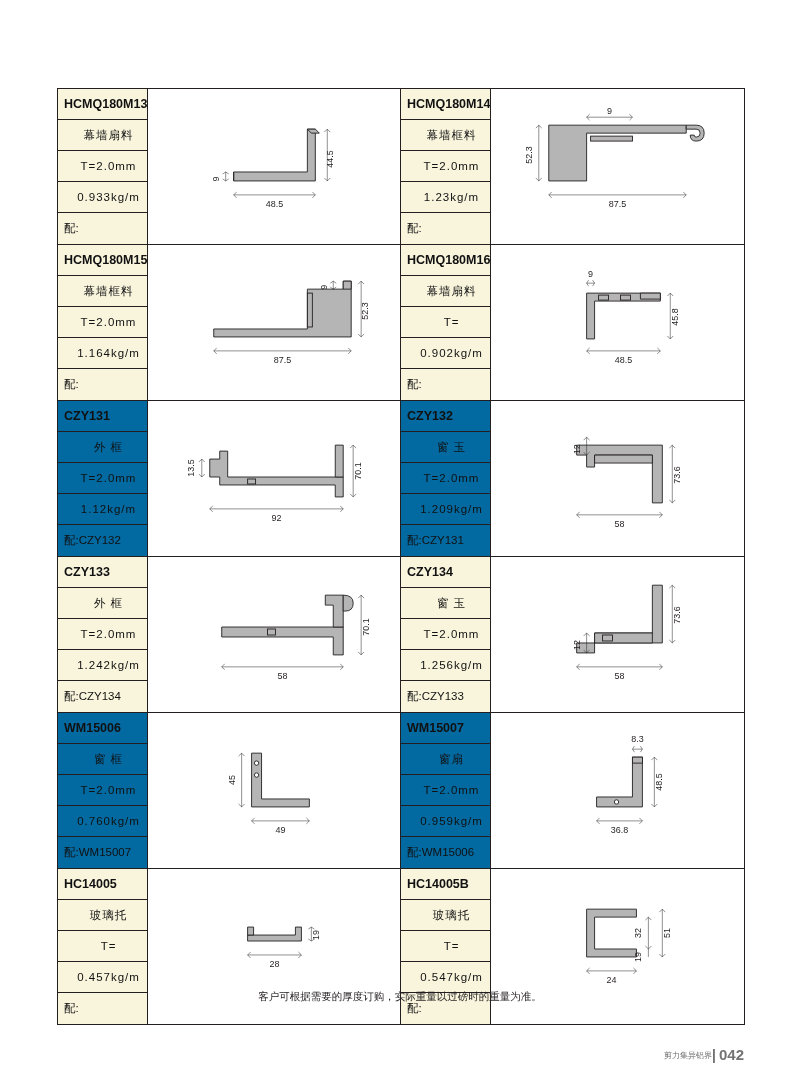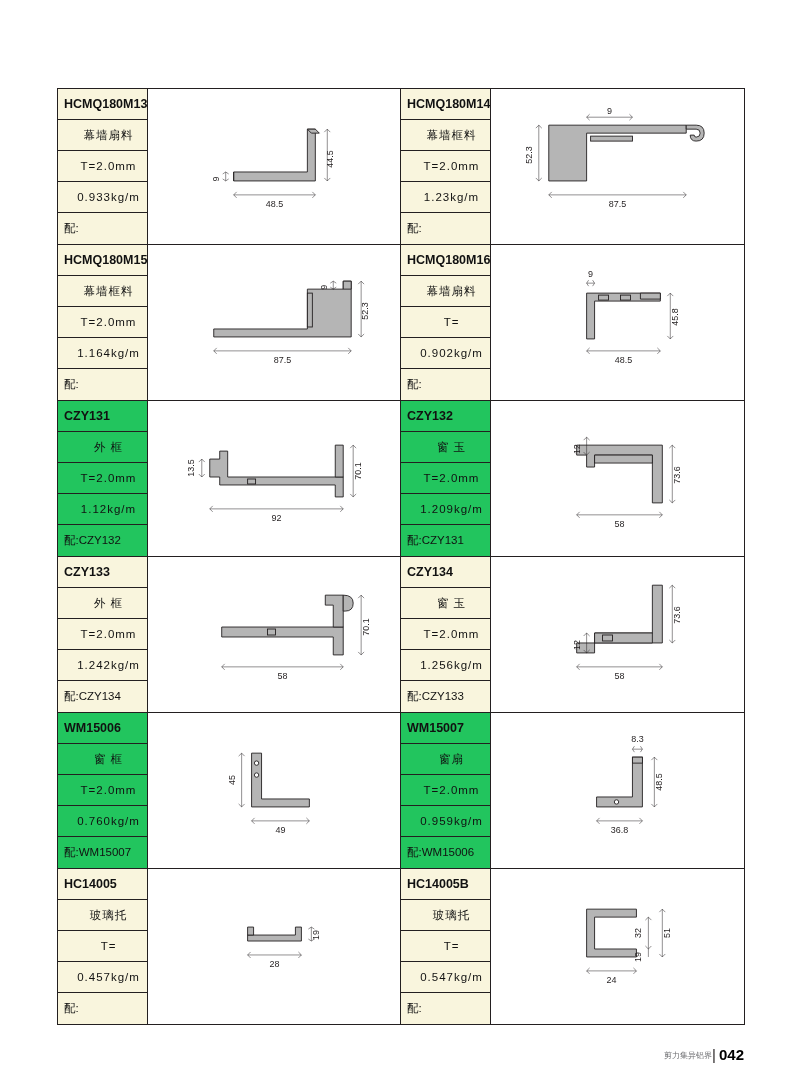--- a/index.html
+++ b/index.html
@@ -83,21 +83,21 @@
   .spec-cell .line:last-child { border-bottom: none; }
   .spec-cell .line.code {
     font-weight: bold;
     font-size: 12.5px;
   }
   .spec-cell .line.name {
     justify-content: center;
     padding-left: 12px;
     letter-spacing: 1px;
   }
-  .bg-grey .line { background: #22c55e; }
+  .bg-grey .line { background: #0369a1; }
   .bg-cream .line { background: #f9f5dd; }
   .fig-cell {
     background: #ffffff;
     position: relative;
     padding: 0;
   }
   .fig-wrap {
     position: relative;
     width: 100%;
     height: 127px;
@@ -117,21 +117,21 @@
     position: absolute;
     right: 56px;
     top: 1046px;
     font-size: 8px;
     color: #6d6e71;
     text-align: right;
   }
   .pagefoot .pnum {
     font-size: 15px;
     font-weight: bold;
-    color: #000000;
+    color: #737373;
     margin-left: 3px;
     vertical-align: -2px;
   }
   .pagefoot .bar {
     color: #231f20;
     font-size: 15px;
     vertical-align: -2px;
   }
 </style>
 </head>
@@ -504,19 +504,20 @@
                 <text x="121" y="100" font-size="9" text-anchor="middle" fill="#231f20" font-family="Liberation Sans, sans-serif">24</text>
               </svg>
             </div>
           </td>
         </tr>
       </tbody>
     </table>
   </div>
 
   <div class="footnote">
+    <div>客户可根据需要的厚度订购，实际重量以过磅时的重量为准。</div>
   </div>
 
   <div class="pagefoot">
     <span>剪力集异铝界</span><span class="bar">|</span><span class="pnum">042</span>
   </div>
 
 </div>
 
 </body></html>

